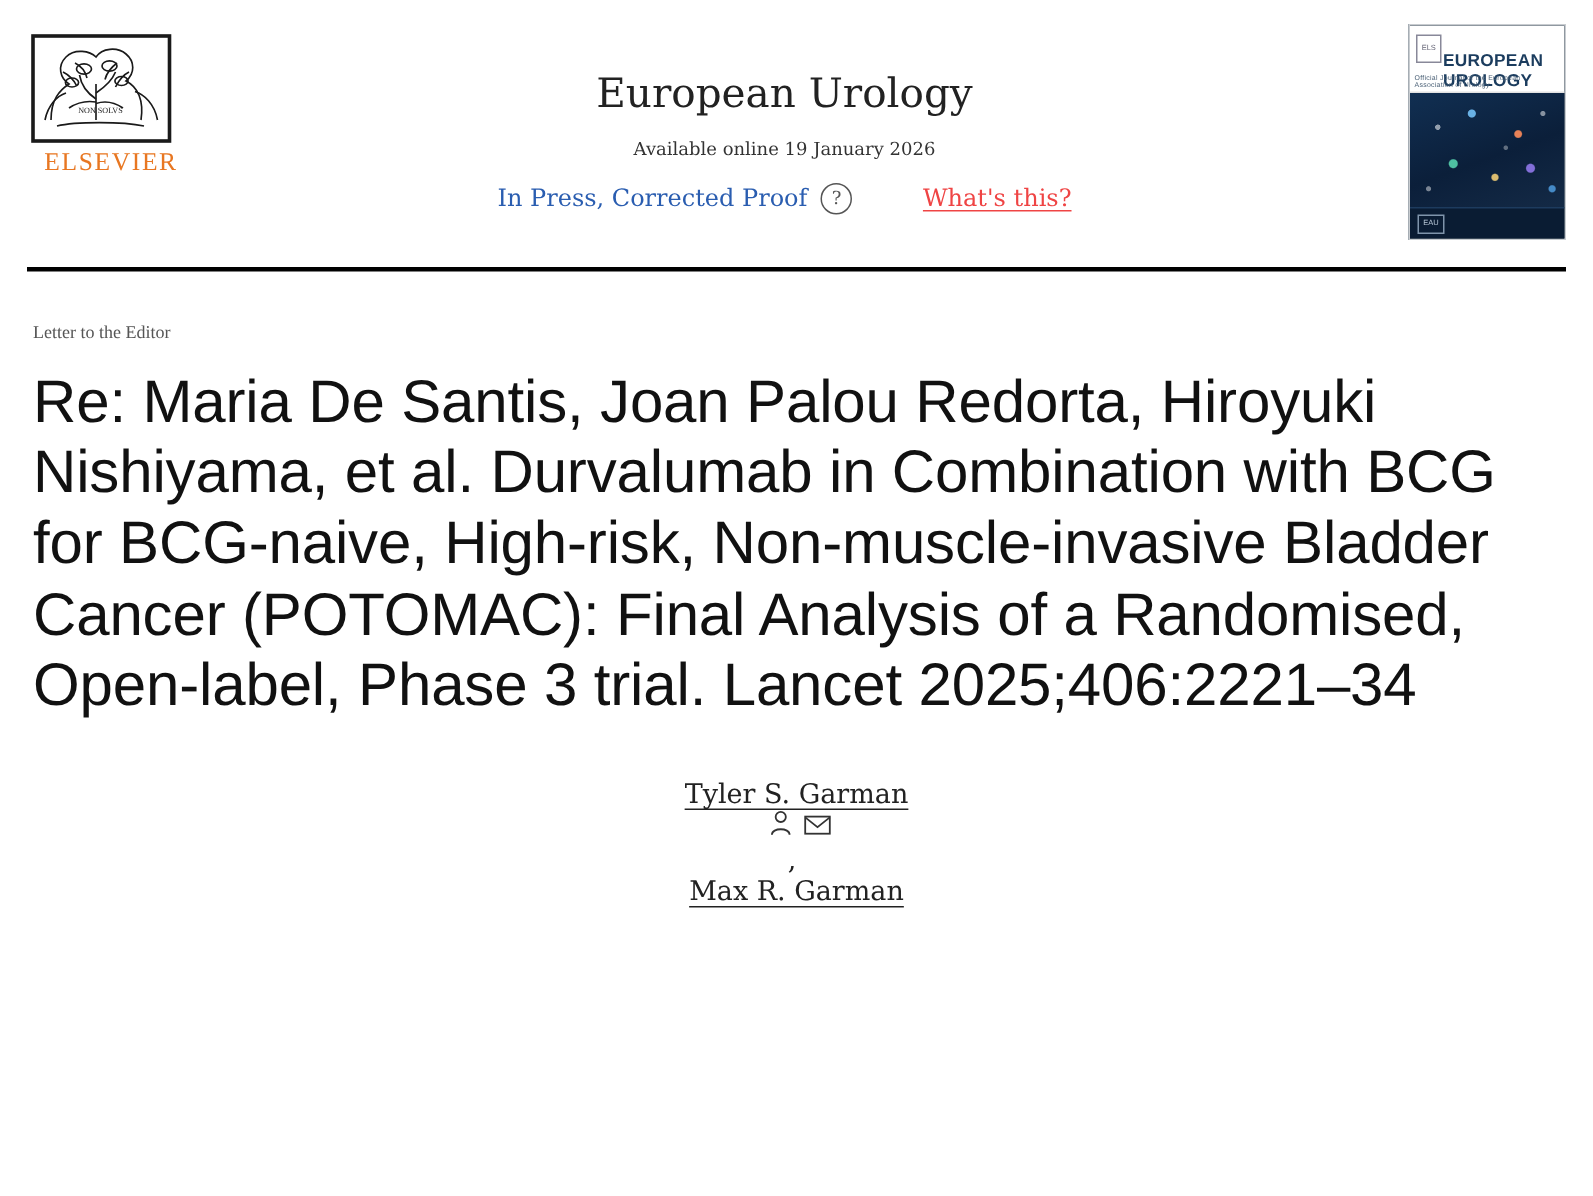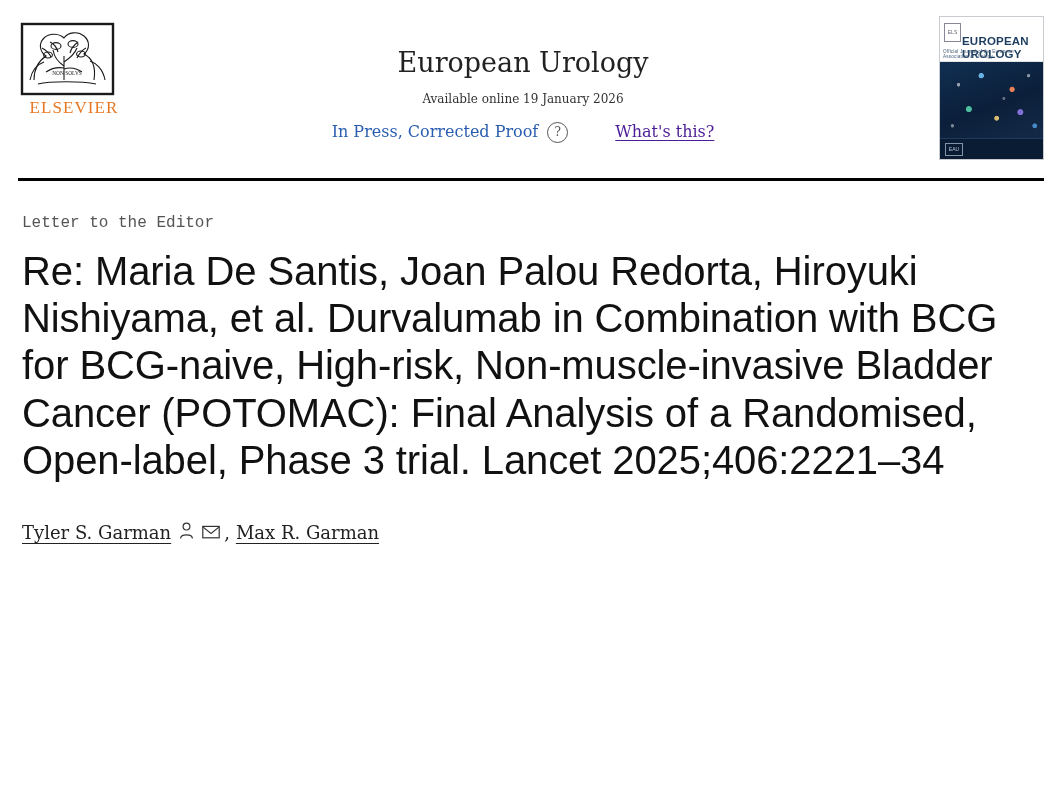--- a/index.html
+++ b/index.html
@@ -87,21 +87,21 @@
     font-size: 16px;
   }
   .proof-status {
     font-family: "DejaVu Serif", serif;
     color: #2a5db0;
     font-size: 16px;
     cursor: pointer;
   }
   .whats-this {
     font-family: "DejaVu Serif", serif;
-    color: #4c1d95;
+    color: #ef4444;
     font-size: 16px;
     text-decoration: underline;
     text-underline-offset: 3px;
     cursor: pointer;
     margin-left: 38px;
   }
   .q-icon {
     display: inline-block;
     width: 19px;
     height: 19px;
@@ -202,42 +202,43 @@
   }
 
   
   .article {
     position: absolute;
     left: 22px;
     right: 22px;
     top: 214px;
   }
   .article-type {
-    font-family: Liberation Mono, monospace;
-    font-size: 16px;
+    font-family: Liberation Serif, serif;
+    font-size: 12px;
     color: #555;
     margin-bottom: 16px;
   }
   .article-title {
     font-family: Liberation Sans, sans-serif;
     font-size: 40px;
     line-height: 1.18;
     color: #111;
     font-weight: 400;
     letter-spacing: -0.1px;
     margin: 0;
   }
   .authors {
     margin-top: 38px;
     display: flex;
     align-items: center;
     flex-wrap: wrap;
     font-family: "DejaVu Serif", serif;
     font-size: 18px;
     color: #222;
+    flex-direction: column;
   }
   .author-name {
     text-decoration: underline;
     text-underline-offset: 4px;
     cursor: pointer;
   }
   .author-icons {
     display: inline-flex;
     align-items: center;
     gap: 8px;

